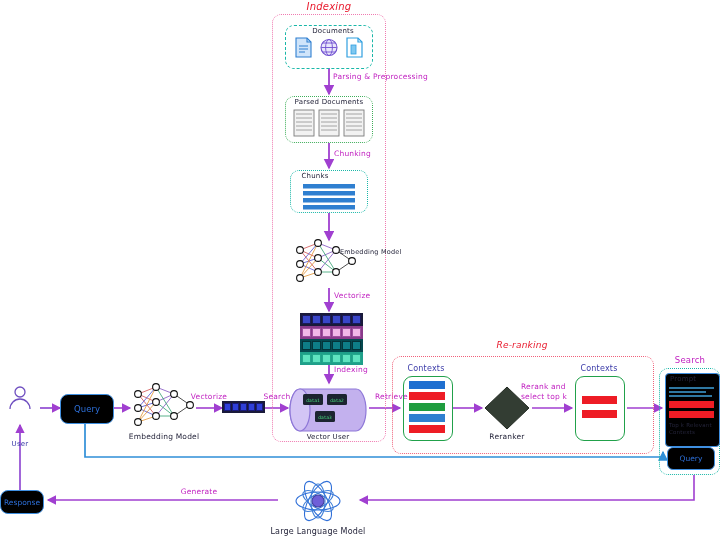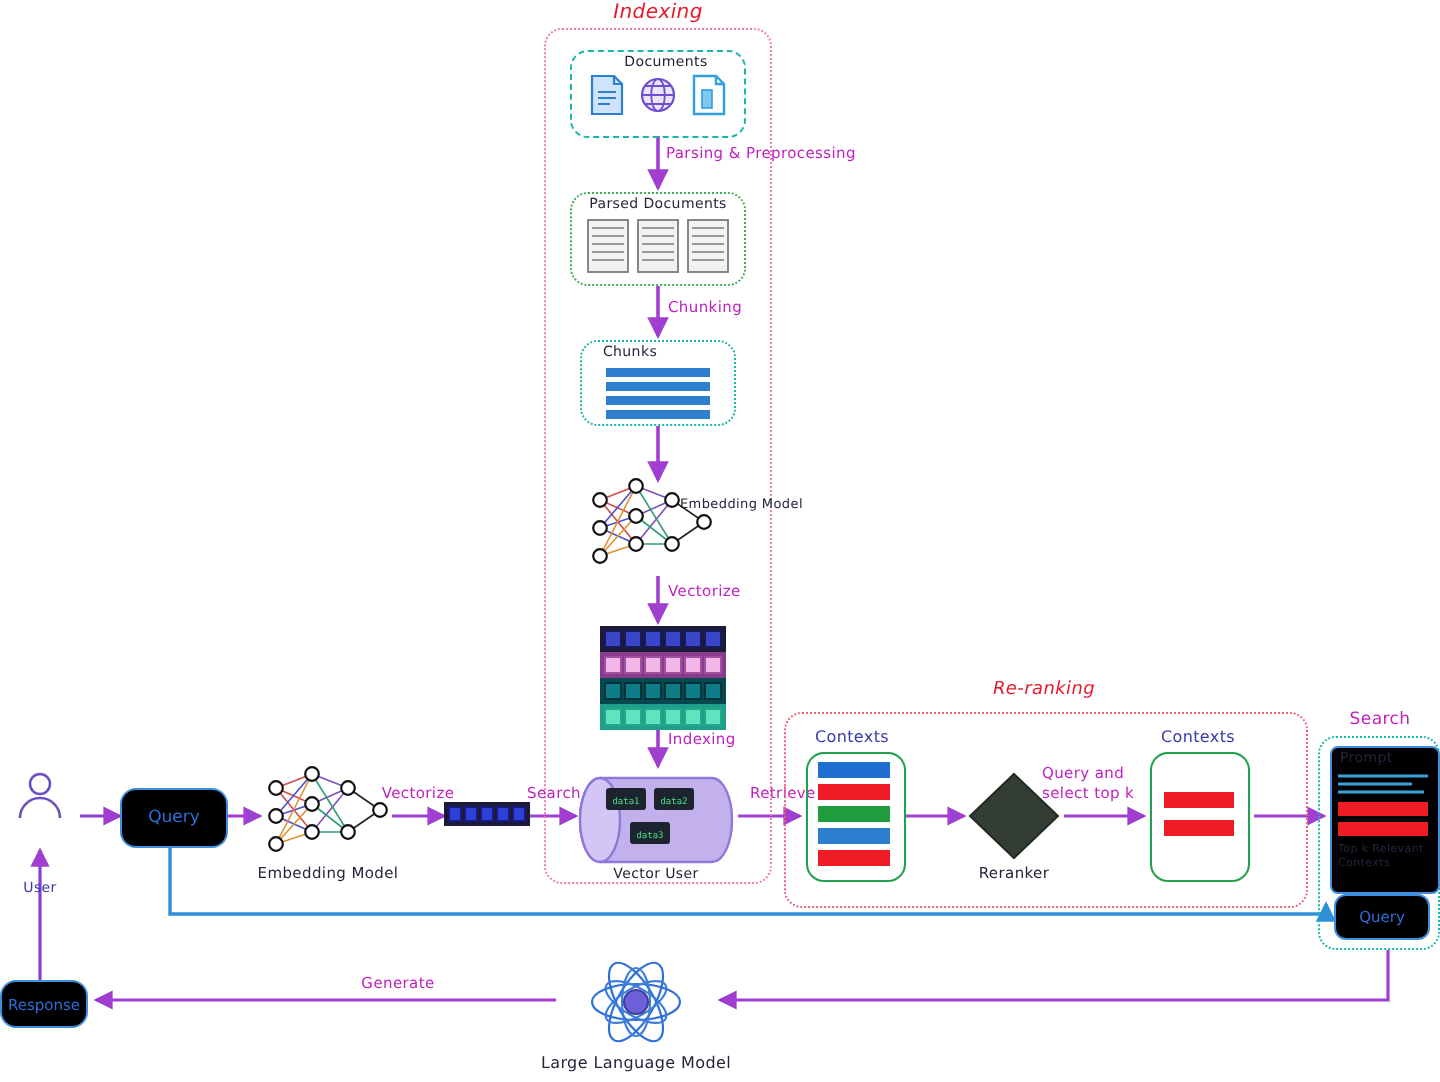--- a/index.html
+++ b/index.html
@@ -260,21 +260,21 @@
   <rect x="409" y="403" width="36" height="8" fill="#1f9d3f"></rect>
   <rect x="409" y="414" width="36" height="8" fill="#2f7fd0"></rect>
   <rect x="409" y="425" width="36" height="8" fill="#ee1c25"></rect>
 </svg>
 
 <svg width="720" height="541">
   <path d="M507,387 L529,408 L507,429 L485,408 Z" fill="#333d33" stroke="#222a22" stroke-width="1"></path>
 </svg>
 <div class="lbl lbl-dark ctr" style="left:507px;top:432px;font-size:7.5px;">Reranker</div>
 
-<div class="lbl lbl-magenta" style="left:521px;top:382px;font-size:7.5px;line-height:10px;width:58px;white-space:normal;">Query and select top k</div>
+<div class="lbl lbl-magenta" style="left:521px;top:382px;font-size:7.5px;line-height:10px;width:58px;white-space:normal;">Rerank and select top k</div>
 
 <div class="lbl lbl-indigo ctr" style="left:599px;top:364px;font-size:8px;">Contexts</div>
 <div class="grp-greensolid" style="position:absolute;left:575px;top:376px;width:48px;height:63px;"></div>
 <svg width="720" height="541">
   <rect x="582" y="396" width="35" height="8" fill="#ee1c25"></rect>
   <rect x="582" y="410" width="35" height="8" fill="#ee1c25"></rect>
 </svg>
 
 <div class="lbl lbl-magenta ctr" style="left:690px;top:355px;font-size:8.5px;">Search</div>
 <div class="grp grp-tealdot" style="left:659px;top:368px;width:61px;height:107px;"></div>

